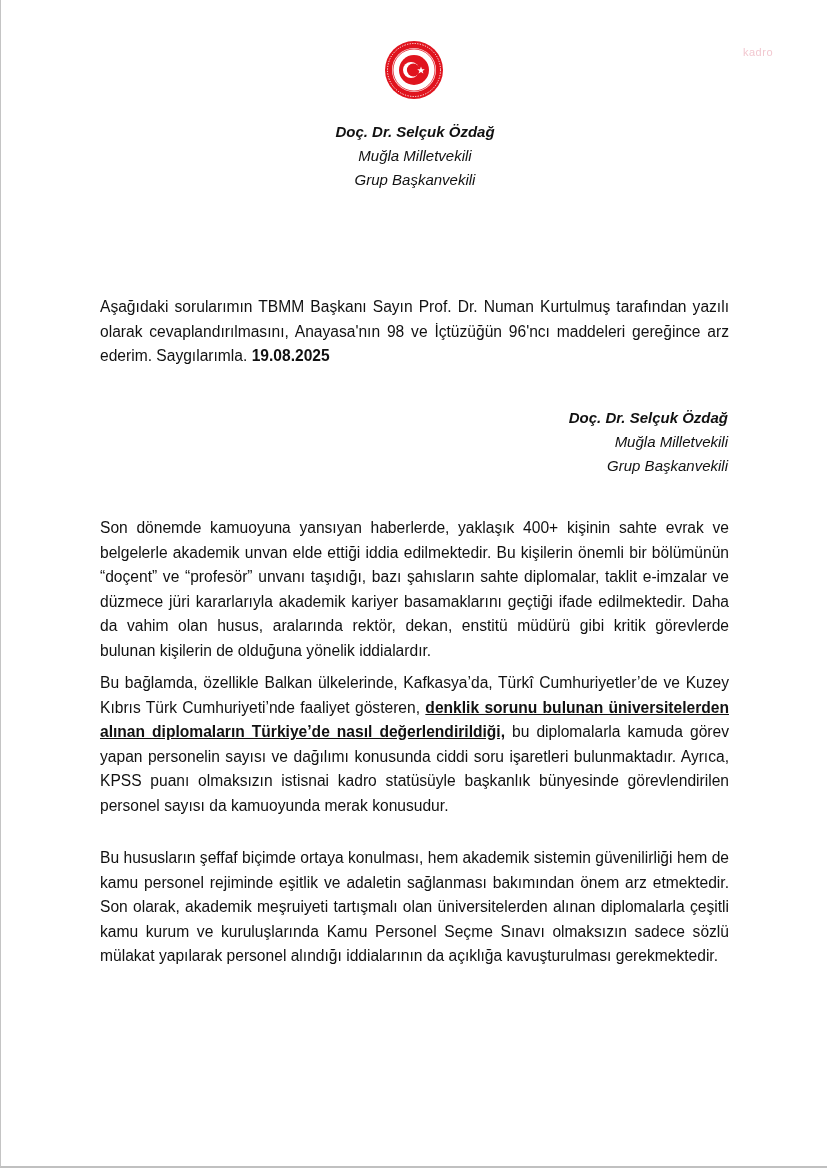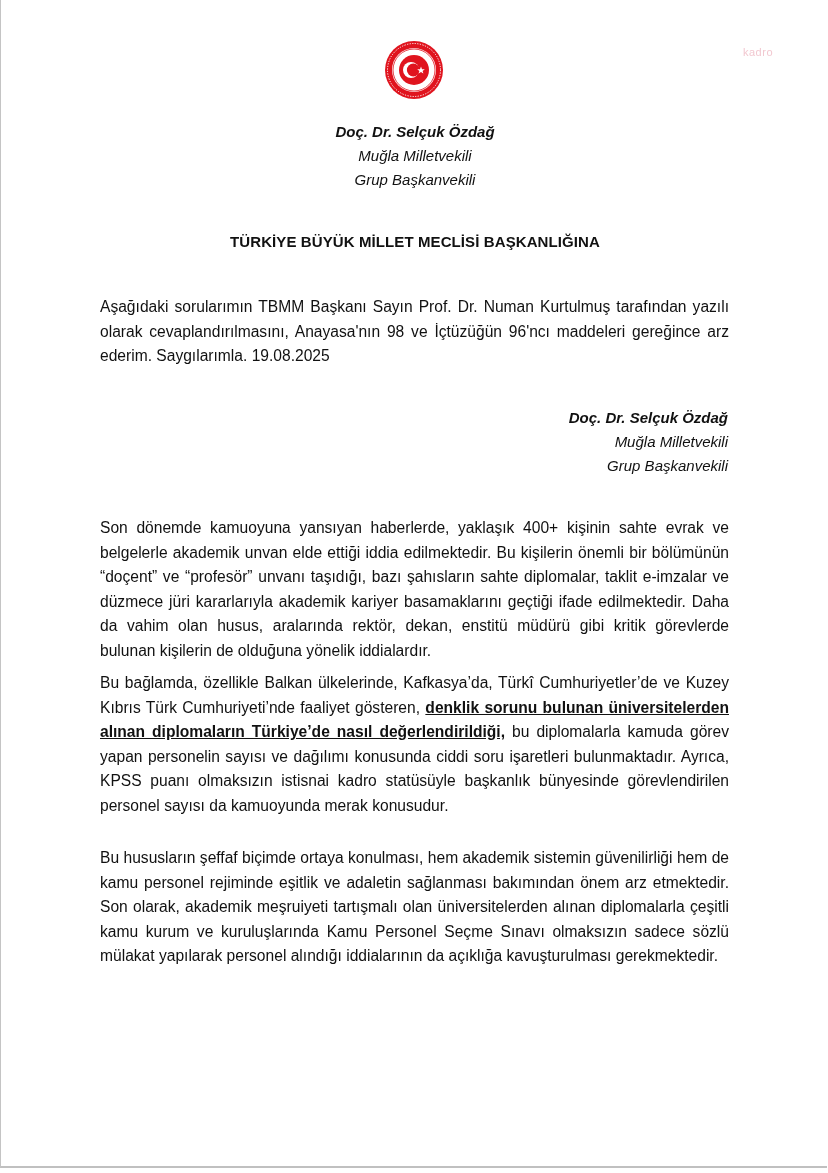--- a/index.html
+++ b/index.html
@@ -6,21 +6,21 @@
   body { width:828px; height:1173px; position:relative; overflow:hidden; font-family:"Liberation Sans", sans-serif; color:#111; }
   .page { position:absolute; left:0; top:0; width:826px; height:1166px; background:#fff; border-left:1px solid #c4c4c4; border-bottom:2px solid #c0c0c0; }
   .seal { position:absolute; left:383px; top:40px; width:60px; height:60px; }
   .watermark { position:absolute; left:742px; top:46px; font-size:11px; color:#f2c8d0; letter-spacing:0.5px; }
   .sig-center { position:absolute; left:0; width:828px; text-align:center; font-size:15px; font-style:italic; line-height:24px; }
   .sig-center .name, .sig-right .name { font-weight:bold; }
   .title { position:absolute; left:0; width:828px; top:233px; text-align:center; font-weight:bold; font-size:15px; letter-spacing:0.1px; }
   .para { position:absolute; left:99px; width:629px; font-size:15.6px; line-height:24.5px; text-align:justify; }
   .sig-right { position:absolute; right:99px; text-align:right; font-size:15px; font-style:italic; line-height:24px; }
   .u { font-weight:bold; text-decoration:underline; }
-  b { font-weight:normal; }
+  b { font-weight:bold; }
 </style>
 </head>
 <body>
 
 <div class="page">
 
   <svg class="seal" viewBox="0 0 60 60">
     <circle cx="30" cy="30" r="29" fill="#e0141e"></circle>
     <circle cx="30" cy="30" r="26.5" fill="none" stroke="#fff" stroke-width="1" stroke-dasharray="1.2 1.4"></circle>
     <circle cx="30" cy="30" r="22" fill="#fff"></circle>
@@ -32,21 +32,20 @@
   </svg>
 
   <div class="watermark">kadro</div>
 
   <div class="sig-center" style="top:120px;">
     <div class="name">Doç. Dr. Selçuk Özdağ</div>
     <div>Muğla Milletvekili</div>
     <div>Grup Başkanvekili</div>
   </div>
 
-  <div class="title">TÜRKİYE BÜYÜK MİLLET MECLİSİ BAŞKANLIĞINA</div>
 
   <div class="para" style="top:295px;">
     <span>Aşağıdaki sorularımın TBMM Başkanı Sayın Prof. Dr. Numan Kurtulmuş tarafından yazılı olarak cevaplandırılmasını, Anayasa'nın 98 ve İçtüzüğün 96'ncı maddeleri gereğince arz ederim. Saygılarımla.</span>
     <b>19.08.2025</b>
   </div>
 
   <div class="sig-right" style="top:406px;">
     <div class="name">Doç. Dr. Selçuk Özdağ</div>
     <div>Muğla Milletvekili</div>
     <div>Grup Başkanvekili</div>

